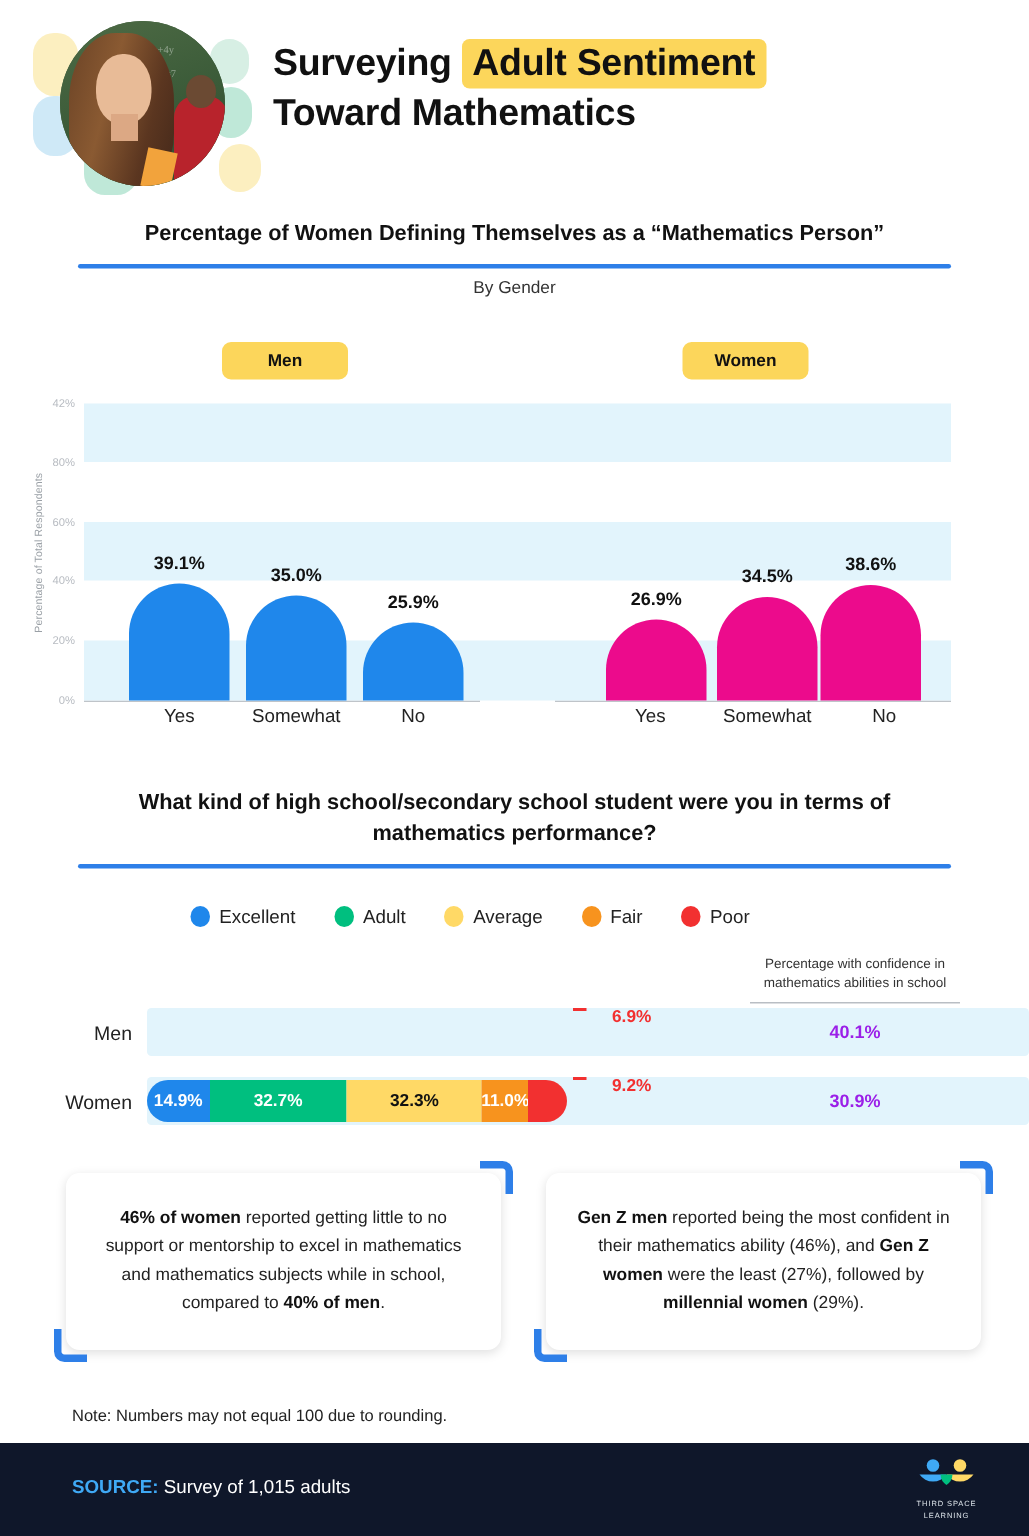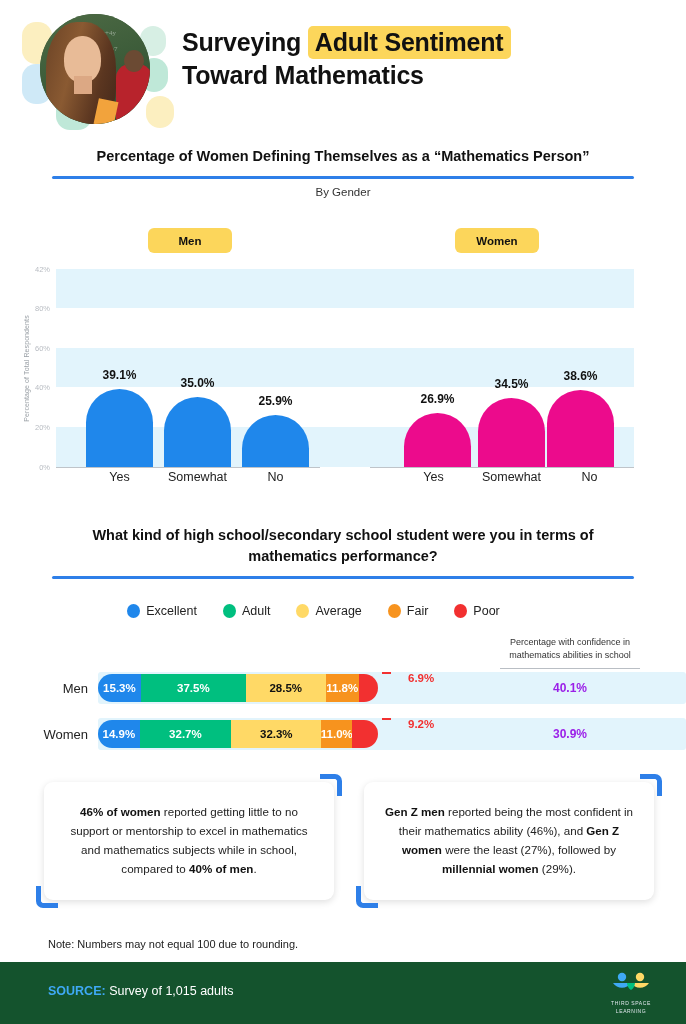--- a/index.html
+++ b/index.html
@@ -190,21 +190,21 @@
   .brk.bl { left:-8px;  bottom:-8px; border-bottom:5px solid #2E7FE8; border-left:5px solid #2E7FE8; border-radius:0 0 0 7px; }
 
   .note {
     position:absolute; left:48px; top:938px;
     font-size:11px; color:#222;
   }
 
   
   .footer {
     position:absolute; left:0; bottom:0; width:686px; height:62px;
-    background:#14532d;
+    background:#0f172a;
   }
   .src {
     position:absolute; left:48px; top:22px;
     font-size:12.5px; color:#ffffff;
   }
   .src .k { color:#3FA9F5; font-weight:bold; }
   .logo { position:absolute; right:24px; top:10px; width:62px; height:44px; }
   .logo .mark { position:relative; width:62px; height:26px; }
   .logo .lname {
     text-align:center; font-size:5px; color:#dfe6ec; letter-spacing:.6px;
@@ -324,27 +324,20 @@
     </div>
   </div>
 
 <div class="conf-head">Percentage with confidence in mathematics abilities in school</div>
 <div class="conf-rule"></div>
 
 <div id="stacked">
     <div class="srow" style="top: 672px;">
       <div class="rowbg"></div>
       <div class="rowlabel">Men</div>
-      <div class="stack" style="width: 280px;">
-        <div class="seg" style="background: rgb(31, 135, 235); width: 15.3%; color: rgb(255, 255, 255);">15.3%</div>
-        <div class="seg" style="background: rgb(0, 191, 127); width: 37.5%; color: rgb(255, 255, 255);">37.5%</div>
-        <div class="seg" style="background: rgb(255, 217, 102); width: 28.5%; color: rgb(17, 17, 17);">28.5%</div>
-        <div class="seg" style="background: rgb(247, 147, 30); width: 11.8%; color: rgb(255, 255, 255);">11.8%</div>
-        <div class="seg" style="background: rgb(242, 48, 48); width: 6.9%;"></div>
-      </div>
       <div class="tail" style="left: 382px;">
         <span class="dash"></span>
         <span class="tv">6.9%</span>
       </div>
       <div class="confval">40.1%</div>
     </div>
     <div class="srow" style="top: 718px;">
       <div class="rowbg"></div>
       <div class="rowlabel">Women</div>
       <div class="stack" style="width: 280px;">

